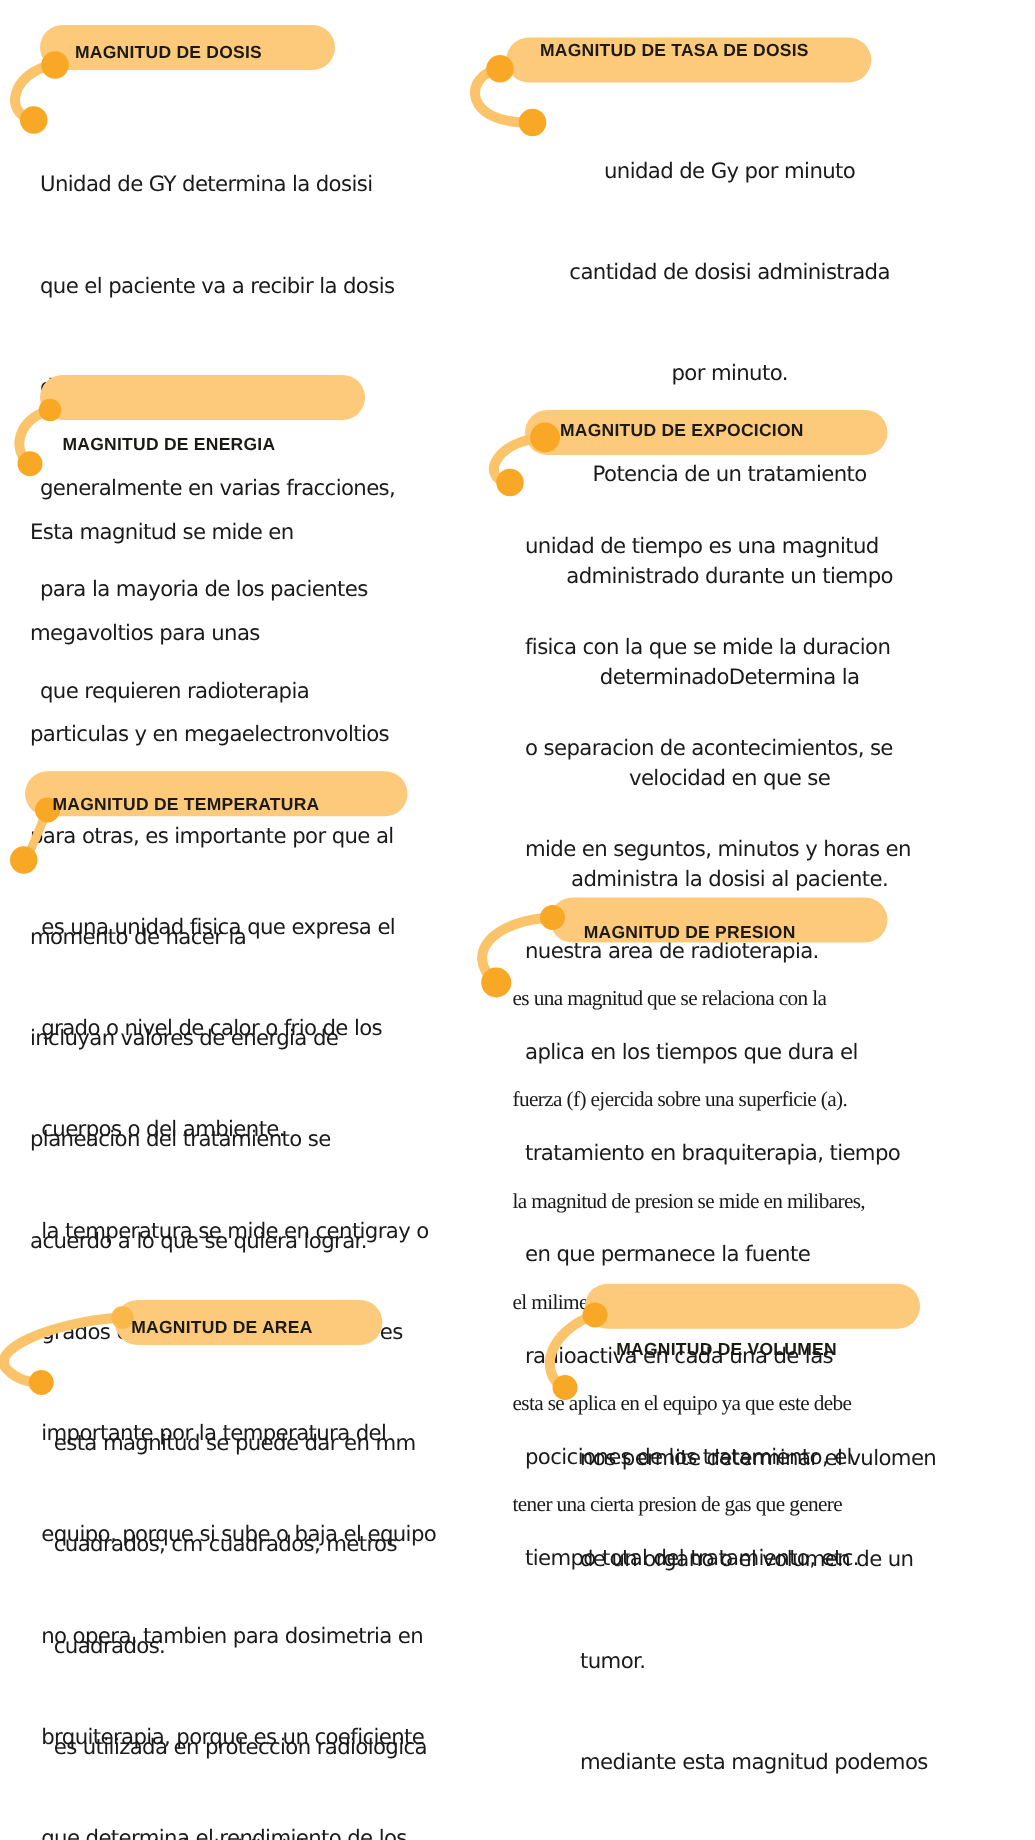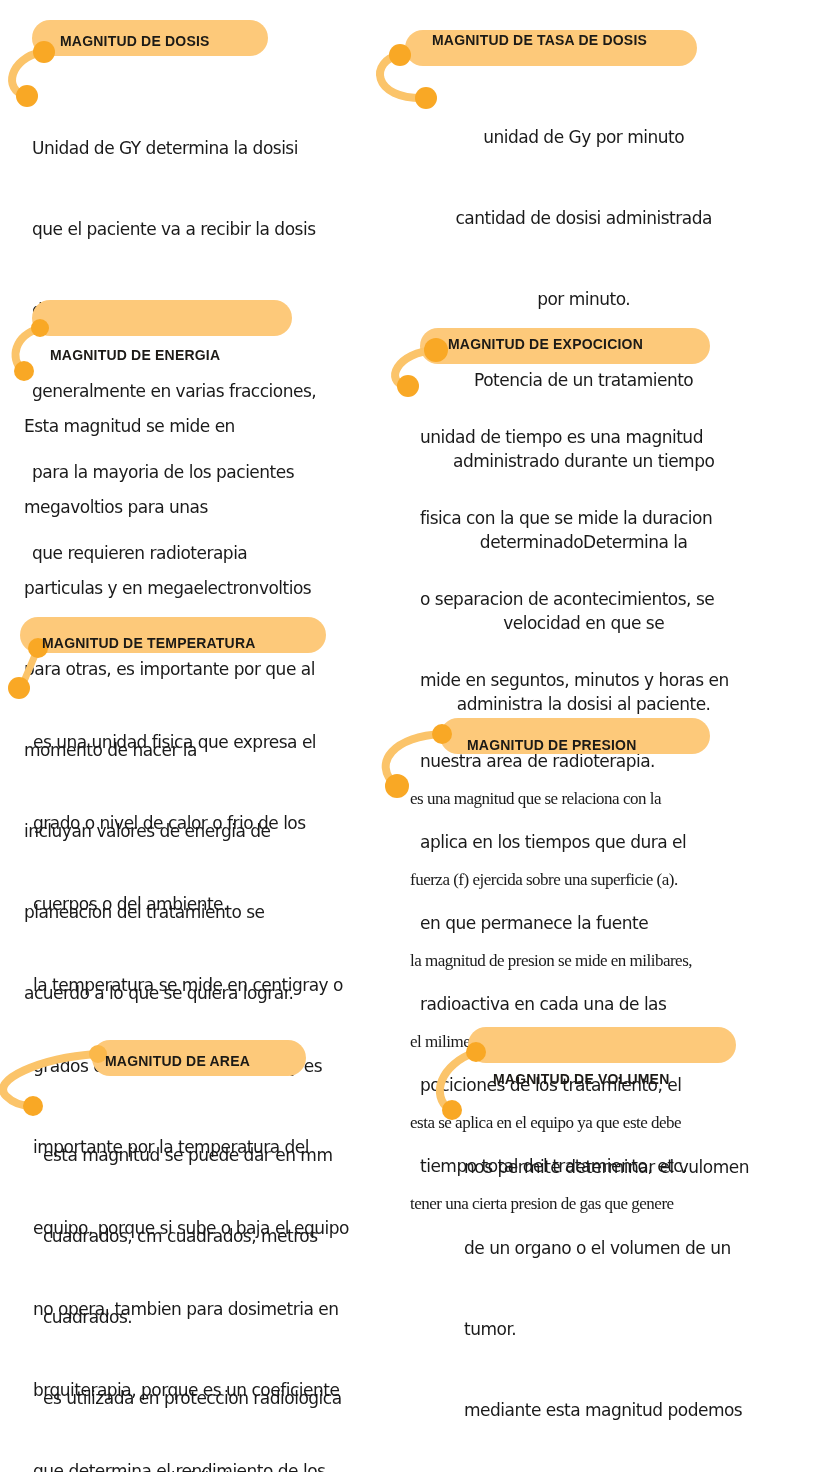--- a/index.html
+++ b/index.html
@@ -83,20 +83,21 @@
     <circle cx="28" cy="56" r="11" fill="#f9a825"></circle>
   </svg>
   <div class="pill-title" style="left:448px; top:333px;">MAGNITUD DE EXPOCICION</div>
   <div class="body-text" style="left:420px; top:370px;">
     <span class="line">unidad de tiempo es una magnitud</span>
     <span class="line">fisica con la que se mide la duracion</span>
     <span class="line">o separacion de acontecimientos, se</span>
     <span class="line">mide en seguntos, minutos y horas en</span>
     <span class="line">nuestra area de radioterapia.</span>
     <span class="line">aplica en los tiempos que dura el</span>
+    <span class="line">tratamiento en braquiterapia, tiempo</span>
     <span class="line">en que permanece la fuente</span>
     <span class="line">radioactiva en cada una de las</span>
     <span class="line">pociciones de los tratamiento, el</span>
     <span class="line">tiempo total del tratamiento, etc.</span>
   </div>
 </div>
 
 <div class="card">
   <div class="pill" style="left:20px; top:617px; width:306px;"></div>
   <svg class="connector" style="left:0; top:630px;" width="60" height="80">

